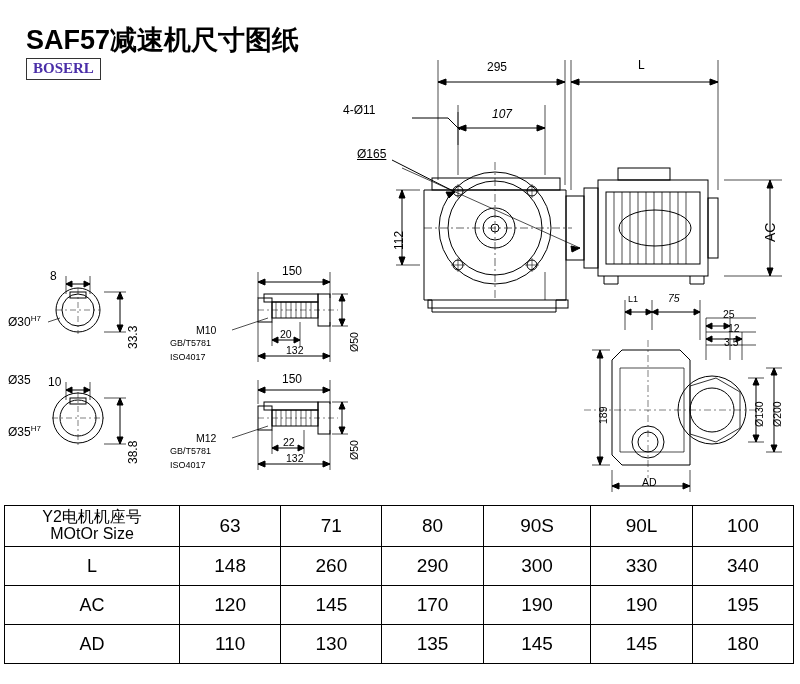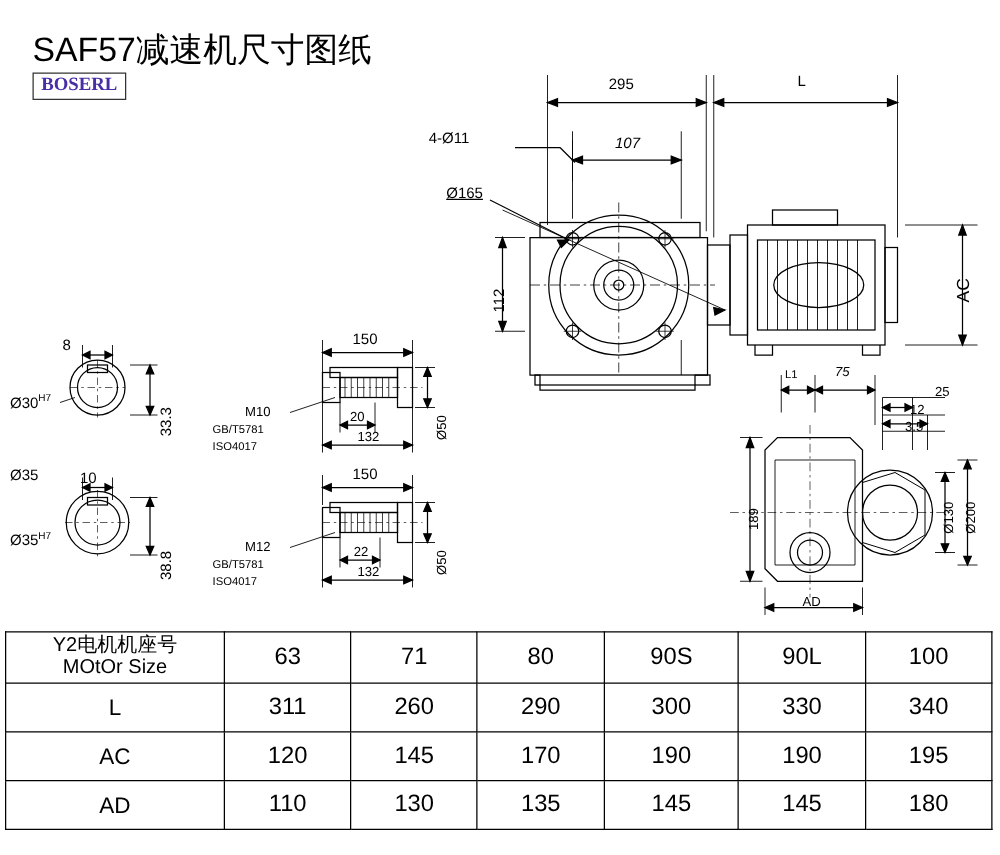--- a/index.html
+++ b/index.html
@@ -8,21 +8,21 @@
     background:#ffffff;
     font-family:"Liberation Sans", sans-serif;
     color:#000;
     position:relative;
     overflow:hidden;
   }
   #stage{position:absolute;left:0;top:0;width:800px;height:684px;}
 
   .title{
     position:absolute;left:26px;top:22px;
-    font-size:27px;font-weight:normal;letter-spacing:0px;
+    font-size:27px;font-weight:bold;letter-spacing:0px;
     white-space:nowrap;
   }
   .logo{
     position:absolute;left:26px;top:58px;
     border:1px solid #333;
     padding:1px 6px 2px 6px;
     font-size:15px;font-weight:bold;
     color:#4a2ea8;
     background:#fff;
     font-family:"Liberation Serif", serif;
@@ -360,21 +360,21 @@
   <div class="lab" style="left:357px;top:147px;text-decoration:underline;">Ø165</div>
 
   <div class="lab rot" style="left:392px;top:250px;transform:rotate(-90deg);">112</div>
   <div class="lab rot" style="left:762px;top:242px;transform:rotate(-90deg);font-size:14px;">AC</div>
 
   <div class="lab" style="left:50px;top:269px;">8</div>
   <div class="lab" style="left:8px;top:314px;"><span>Ø30</span><sup style="font-size:8px;">H7</sup></div>
   <div class="lab rot" style="left:126px;top:349px;transform:rotate(-90deg);">33.3</div>
 
   <div class="lab" style="left:8px;top:373px;">Ø35</div>
-  <div class="lab" style="left:64px;top:375px;">10</div>
+  <div class="lab" style="left:48px;top:375px;">10</div>
   <div class="lab" style="left:8px;top:424px;"><span>Ø35</span><sup style="font-size:8px;">H7</sup></div>
   <div class="lab rot" style="left:126px;top:464px;transform:rotate(-90deg);">38.8</div>
 
   <div class="lab" style="left:282px;top:264px;">150</div>
   <div class="lab sm" style="left:196px;top:324px;">M10</div>
   <div class="lab xs" style="left:170px;top:338px;">GB/T5781</div>
   <div class="lab xs" style="left:170px;top:352px;">ISO4017</div>
   <div class="lab sm" style="left:280px;top:328px;">20</div>
   <div class="lab sm" style="left:286px;top:344px;">132</div>
   <div class="lab rot sm" style="left:348px;top:352px;transform:rotate(-90deg);">Ø50</div>
@@ -382,21 +382,21 @@
   <div class="lab" style="left:282px;top:372px;">150</div>
   <div class="lab sm" style="left:196px;top:432px;">M12</div>
   <div class="lab xs" style="left:170px;top:446px;">GB/T5781</div>
   <div class="lab xs" style="left:170px;top:460px;">ISO4017</div>
   <div class="lab sm" style="left:283px;top:436px;">22</div>
   <div class="lab sm" style="left:286px;top:452px;">132</div>
   <div class="lab rot sm" style="left:348px;top:460px;transform:rotate(-90deg);">Ø50</div>
 
   <div class="lab xs" style="left:628px;top:294px;">L1</div>
   <div class="lab sm" style="left:668px;top:292px;font-style:italic;">75</div>
-  <div class="lab sm" style="left:723px;top:308px;margin-left:25px;">25</div>
+  <div class="lab sm" style="left:723px;top:308px;">25</div>
   <div class="lab sm" style="left:728px;top:322px;">12</div>
   <div class="lab sm" style="left:724px;top:336px;">3.5</div>
   <div class="lab rot sm" style="left:597px;top:424px;transform:rotate(-90deg);">189</div>
   <div class="lab rot sm" style="left:753px;top:427px;transform:rotate(-90deg);">Ø130</div>
   <div class="lab rot sm" style="left:771px;top:427px;transform:rotate(-90deg);">Ø200</div>
   <div class="lab sm" style="left:642px;top:476px;">AD</div>
 
   <table class="spec-table">
     <tbody>
         <tr>
@@ -406,21 +406,21 @@
       </td>
       <td>63</td>
       <td>71</td>
       <td>80</td>
       <td>90S</td>
       <td>90L</td>
       <td>100</td>
     </tr>
     <tr>
       <td class="rowhead">L</td>
-      <td>311</td>
+      <td>148</td>
       <td>260</td>
       <td>290</td>
       <td>300</td>
       <td>330</td>
       <td>340</td>
     </tr>
     <tr>
       <td class="rowhead">AC</td>
       <td>120</td>
       <td>145</td>

